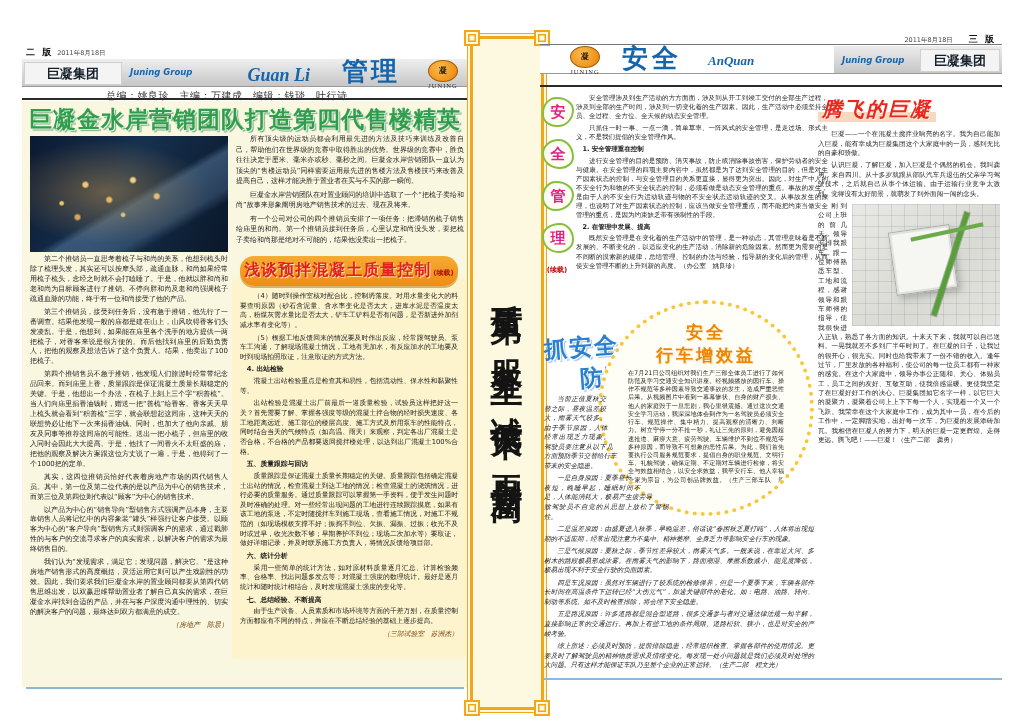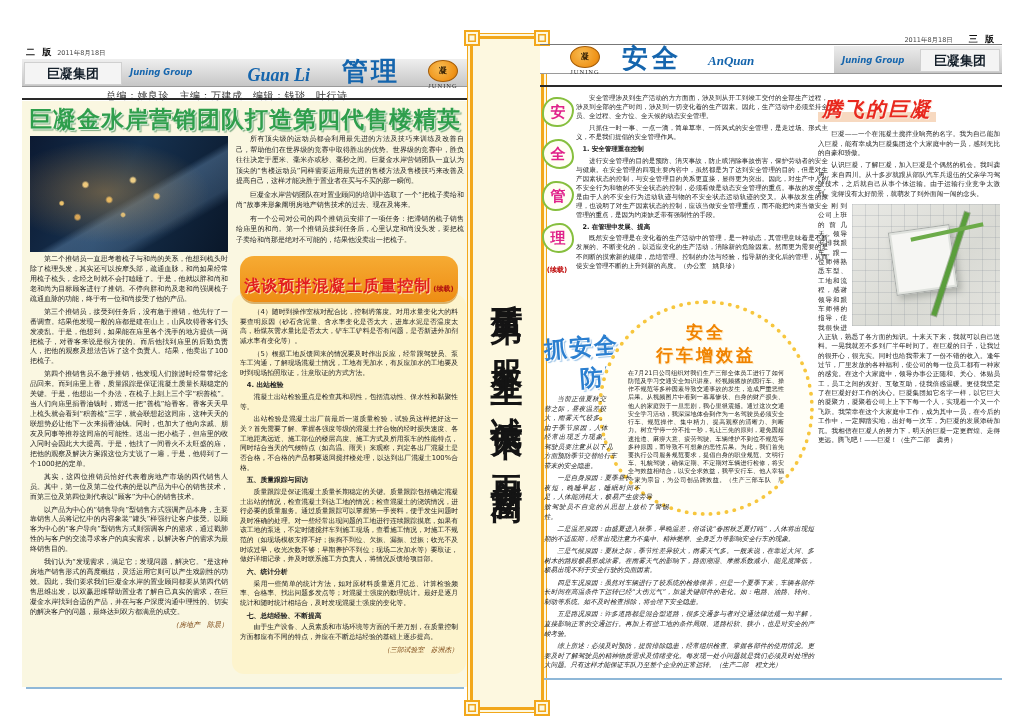--- a/index.html
+++ b/index.html
@@ -43,25 +43,25 @@
        radial-gradient(circle at 64% 52%, rgba(255,205,110,.85) 0 2px, transparent 4px),
        radial-gradient(circle at 24% 70%, rgba(255,190,90,.8) 0 2px, transparent 4px),
        radial-gradient(circle at 47% 68%, rgba(255,210,120,.8) 0 1.5px, transparent 3px),
        radial-gradient(ellipse at 38% 48%, rgba(222,160,70,.4), transparent 60%),
        linear-gradient(150deg, transparent 52%, rgba(116,156,196,.38) 56%, rgba(116,156,196,.28) 72%, transparent 78%),
        linear-gradient(115deg,#0c1a32,#16314f 45%,#0a1729);}
   .intro{left:214px;top:88px;width:228px;font-size:7px;line-height:1.5;}
   .colL{left:8px;top:209px;width:198px;font-size:7px;line-height:1.42;}
   .qbox{left:210px;top:210px;width:234px;height:430px;}
   .qboxHead{margin:0 8px;background:linear-gradient(#f6ab33,#ee8d14);border-radius:14px;
-        padding:20px 2px 5px;text-align:center;box-shadow:0 2px 0 rgba(180,110,10,.5);position:relative;z-index:2;}
+        padding:4px 2px 5px;text-align:center;box-shadow:0 2px 0 rgba(180,110,10,.5);position:relative;z-index:2;}
   .qboxHead .t{color:#e21f1f;font-weight:bold;font-size:16px;letter-spacing:1px;text-shadow:1px 1px 0 rgba(255,240,200,.8);}
   .qboxHead .tag{color:#b01010;font-size:7px;font-weight:bold;margin-left:2px;}
   .qboxBody{background:#fdf4cd;margin-top:-8px;padding:14px 8px 4px;font-size:6.8px;line-height:1.42;
-        height:362px;overflow:hidden;border-radius:12px;position:relative;z-index:1;}
+        height:362px;overflow:hidden;border-radius:4px;position:relative;z-index:1;}
   .blineL{left:4px;top:641px;right:4px;height:2px;background:#8fb8d8;}
 
   
   #banner{left:470px;top:36px;width:68px;height:668px;position:absolute;background:#fdf8e0;
      border:3px solid #f2a71b;box-shadow:0 0 0 2px #fdf8e0,0 0 0 3px #f2a71b;}
   .bannerTxt{width:100%;height:100%;display:flex;align-items:center;justify-content:center;
      writing-mode:vertical-rl;text-orientation:upright;font-weight:bold;color:#141414;
      font-size:32px;letter-spacing:5px;}
   .knot{width:12px;height:12px;border:2px solid #f2a71b;background:#fdf8e0;position:absolute;
      box-shadow:inset 0 0 0 2px #fdf8e0, inset 0 0 0 3.5px #f2a71b;}

